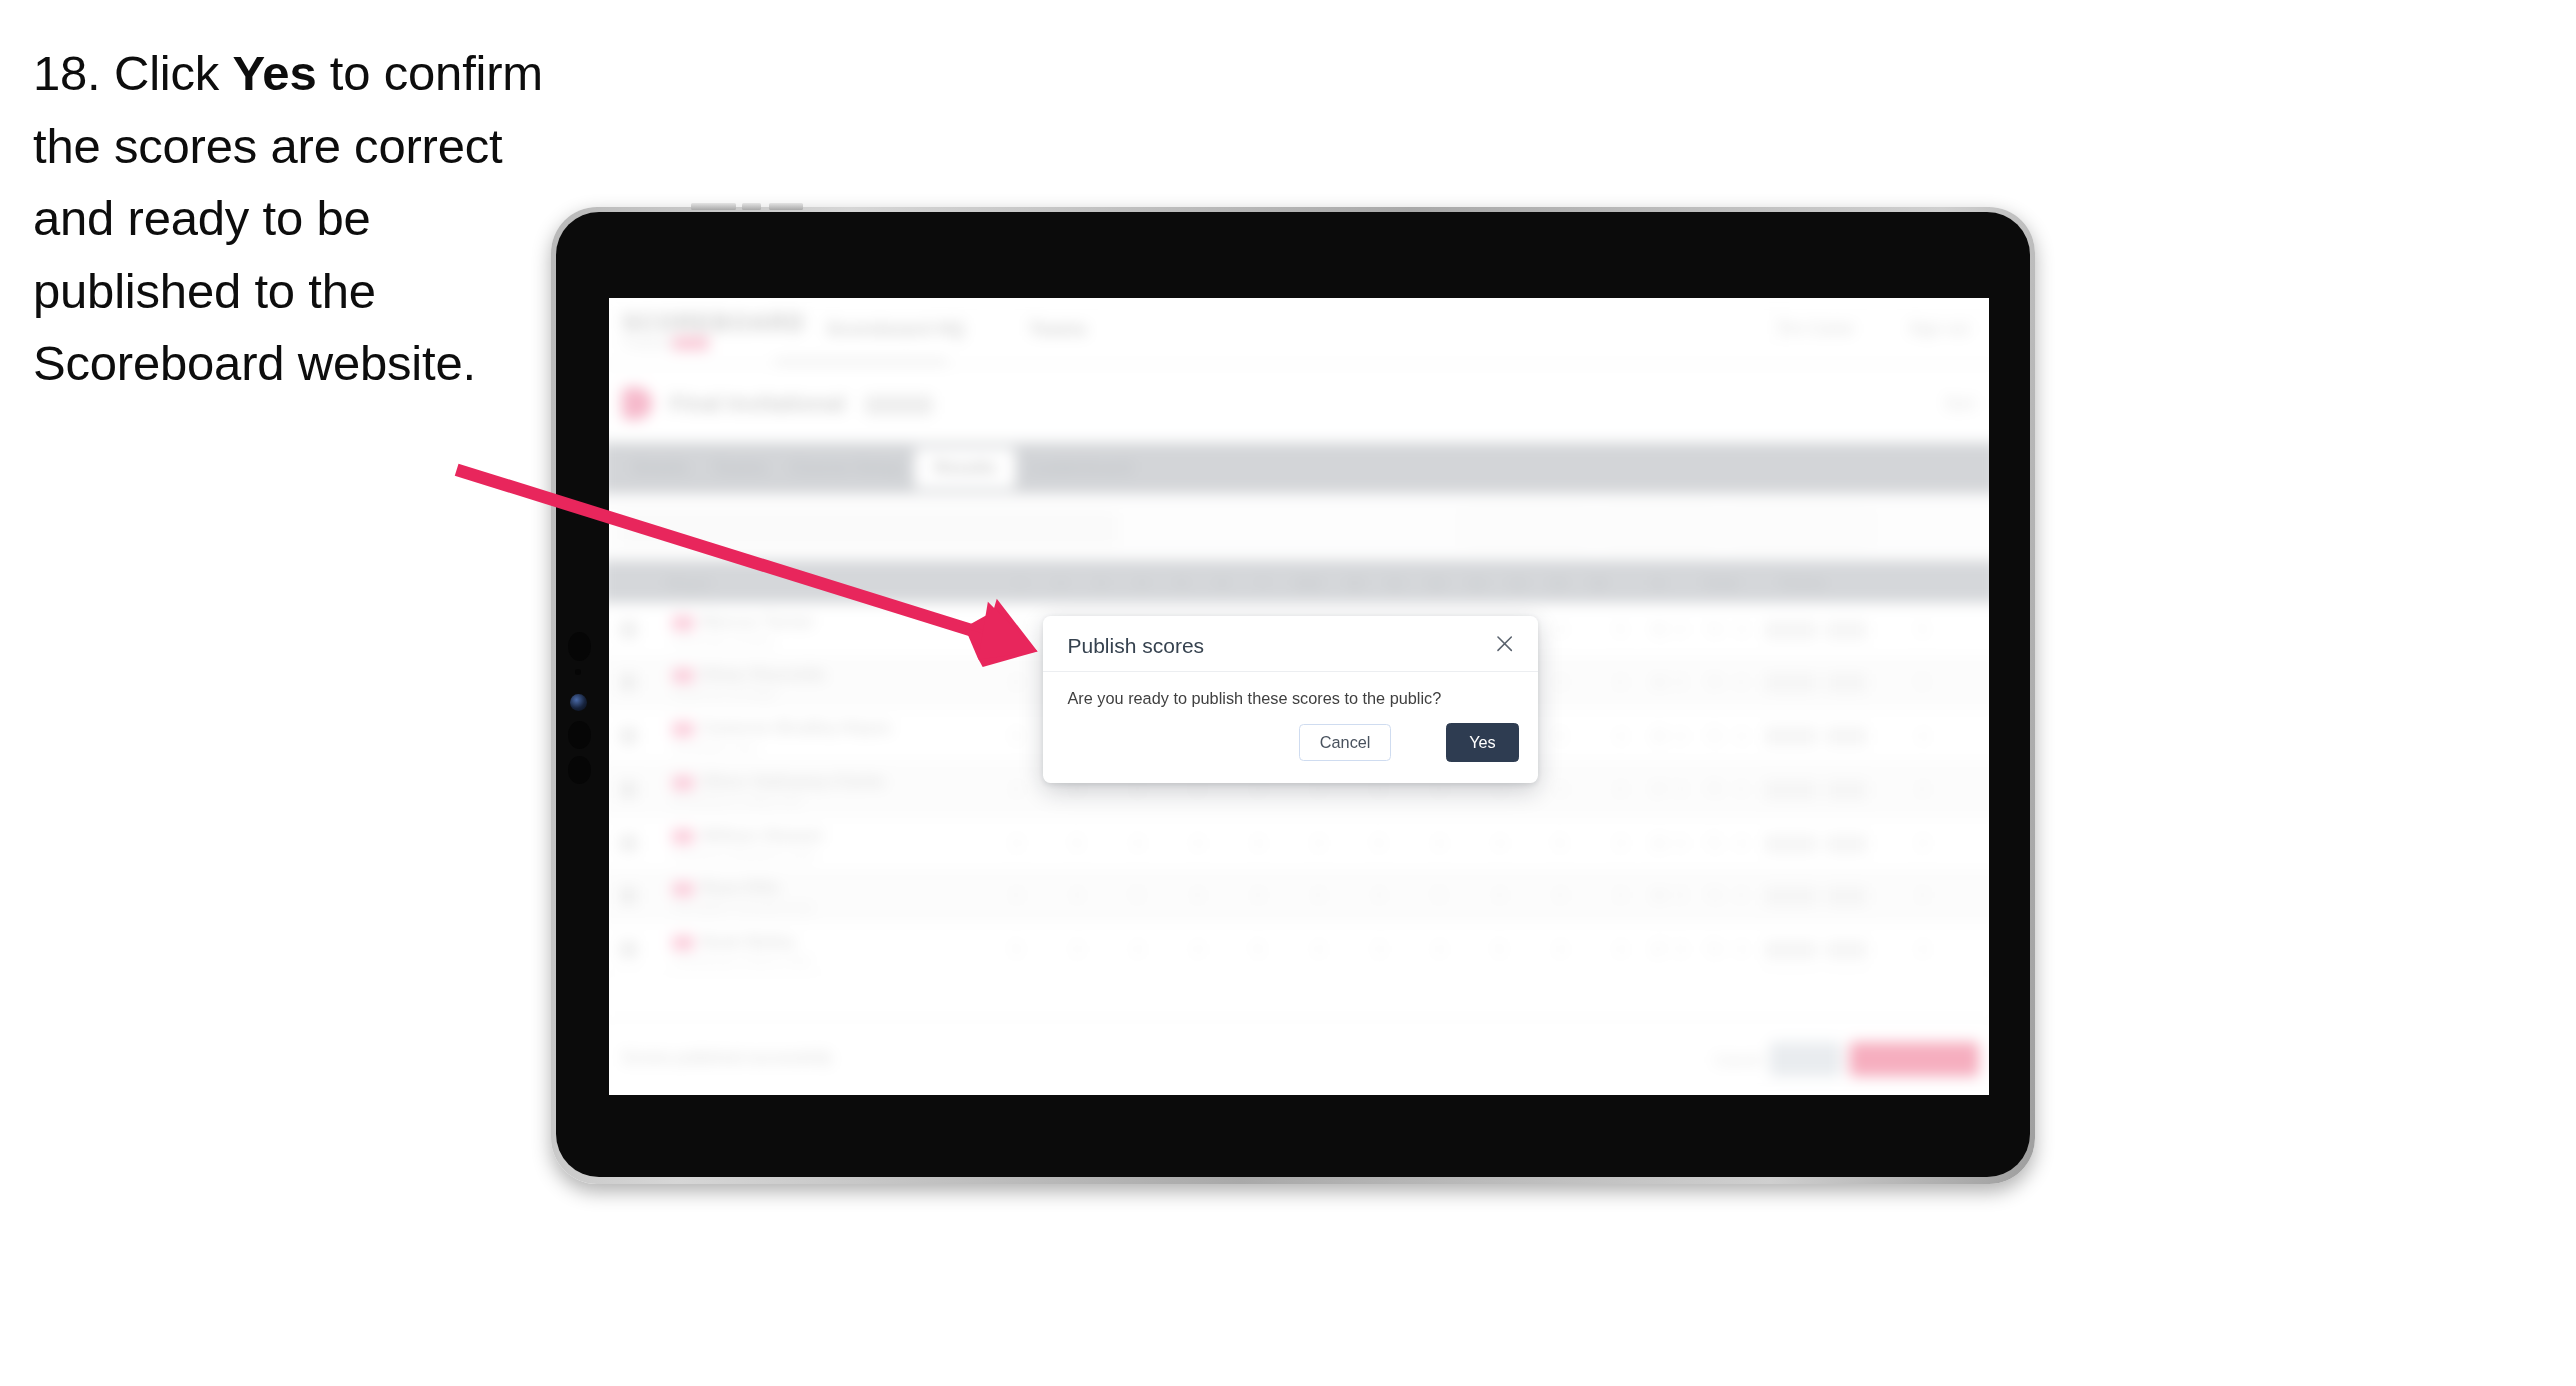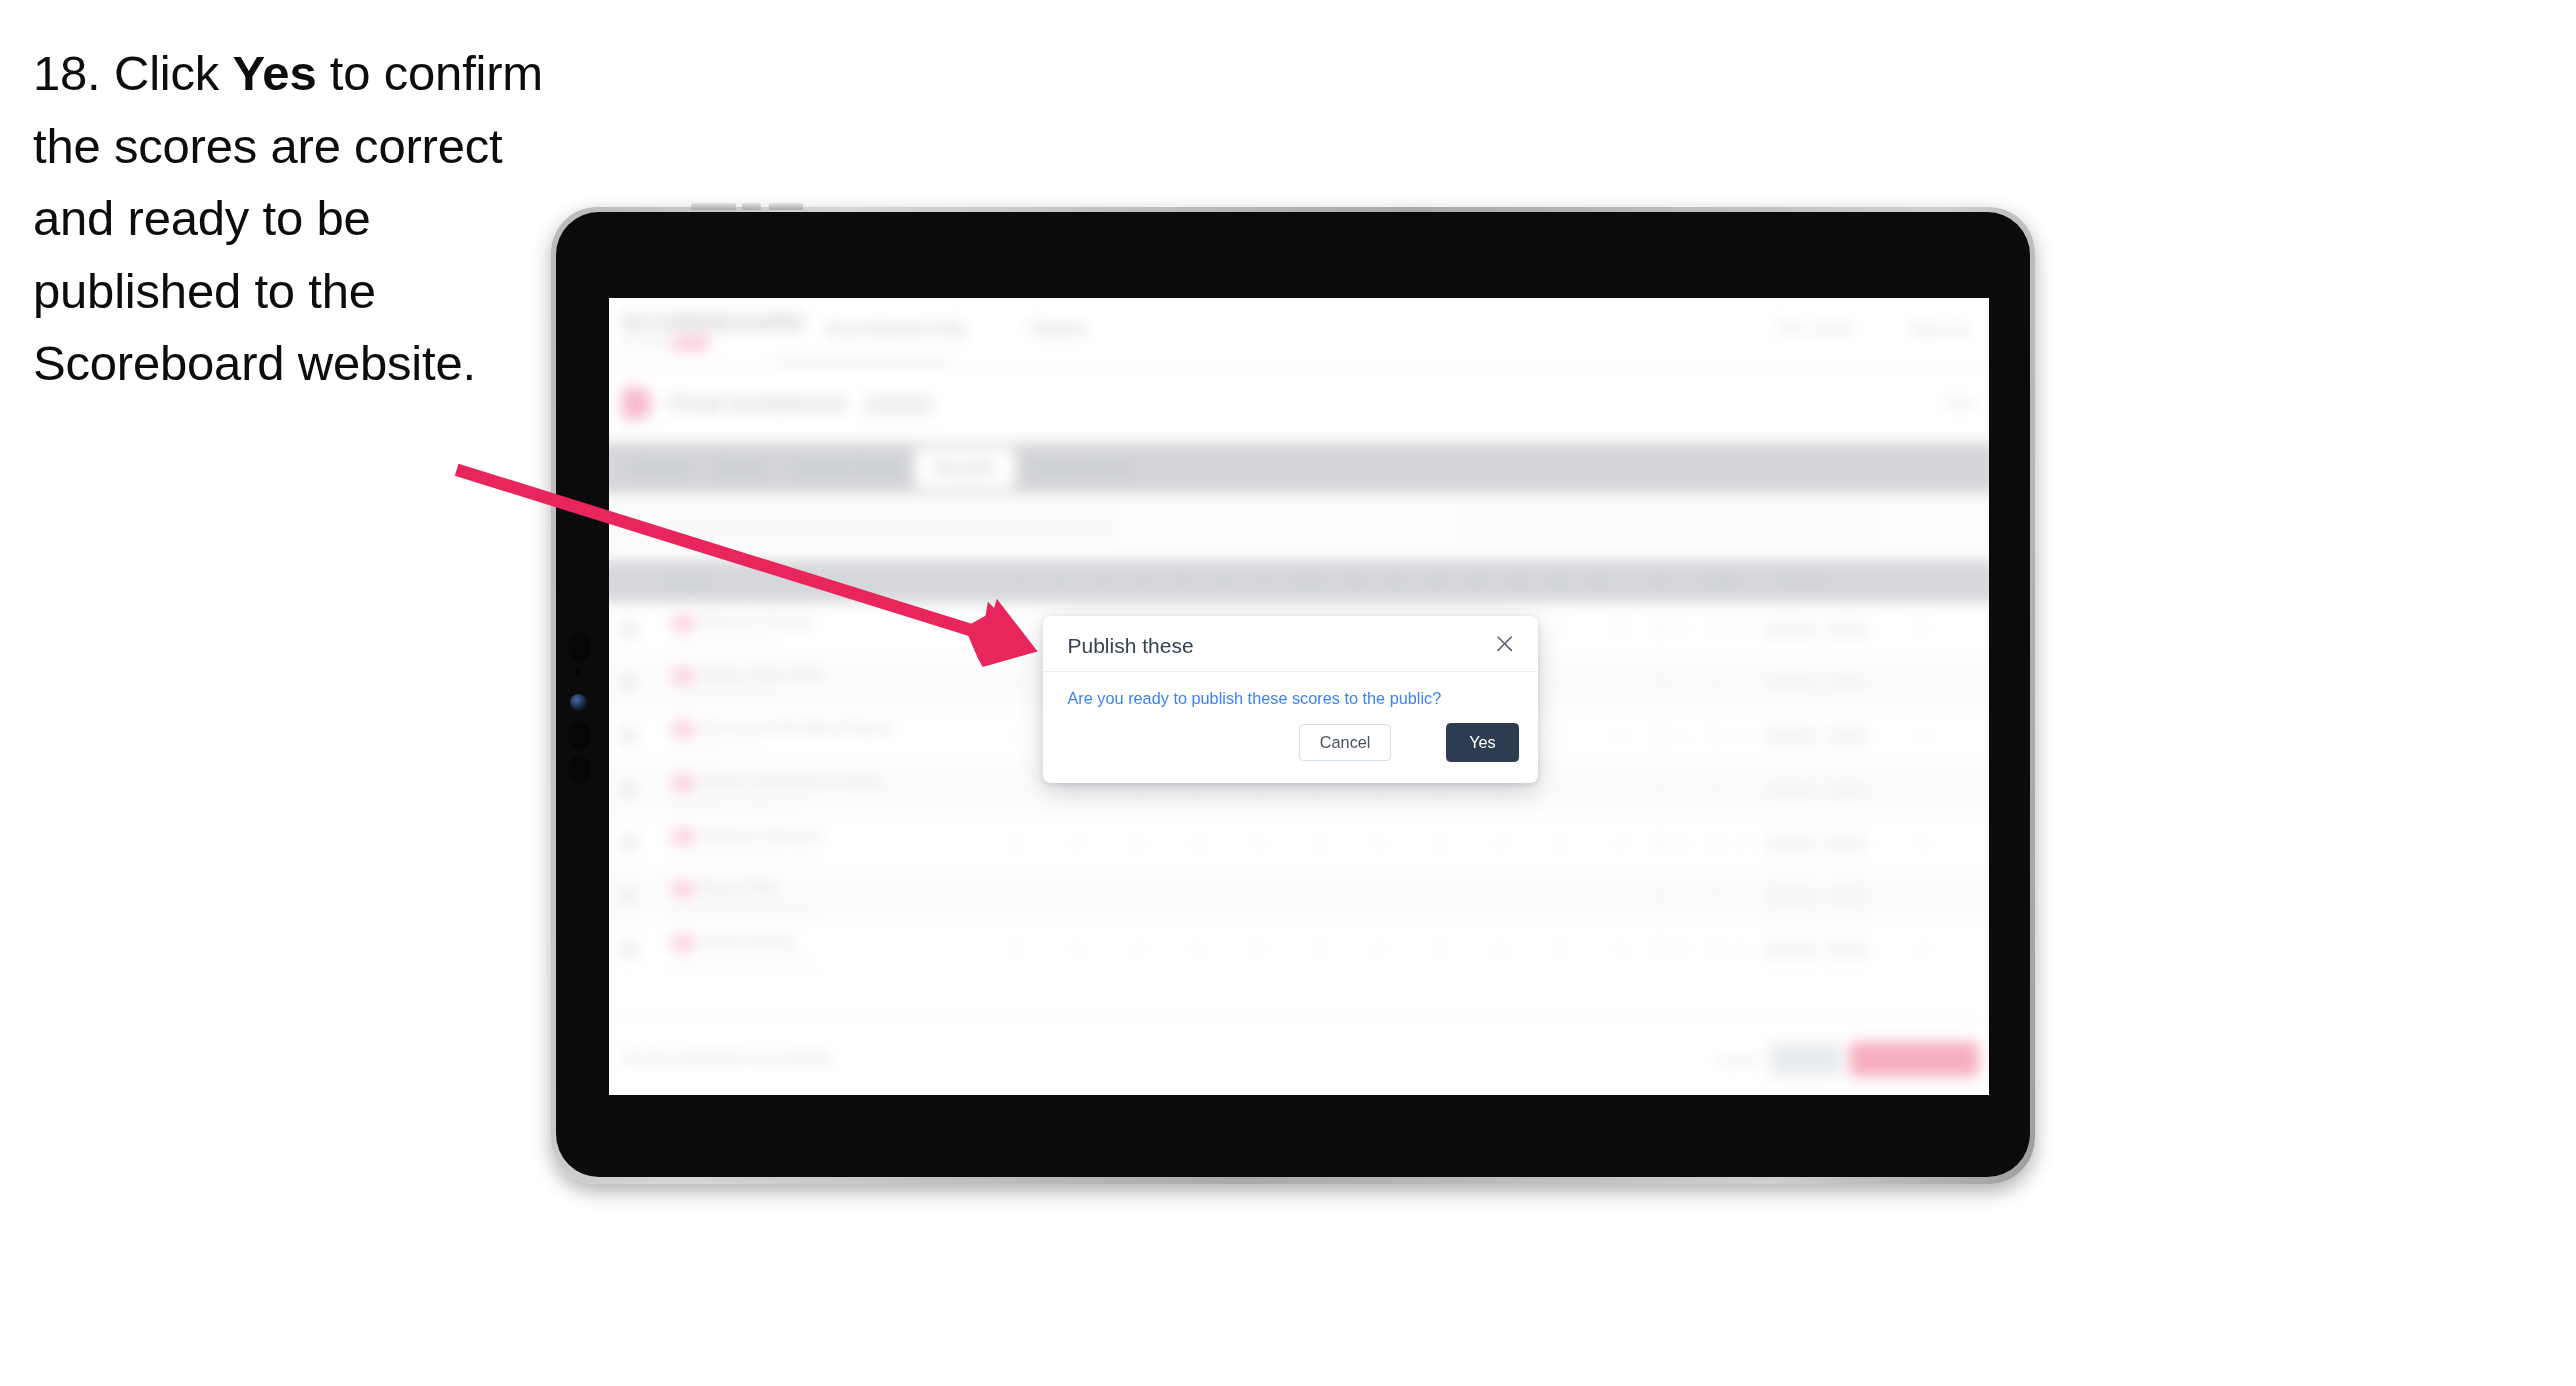--- a/index.html
+++ b/index.html
@@ -303,21 +303,21 @@
     right: 18.6px; top: 12.6px;
     width: 30px; height: 30px;
     display: flex; align-items: center; justify-content: center;
     cursor: pointer;
   }
   #modal-close svg { display: block; }
   #modal-body {
     position: absolute;
     left: 24.5px; top: 73px;
     font-size: 16.3px;
-    color: #3b82f6;
+    color: #404040;
     text-align: center;
   }
   #modal-actions {
     position: absolute;
     right: 19.3px; bottom: 21px;
     display: flex; align-items: center; gap: 10.4px;
   }
   .btn {
     font-size: 16.3px;
     border-radius: 4.5px;
@@ -511,21 +511,21 @@
         <div class="footer-note">Scores published successfully</div>
         <div class="footer-link">Cancel</div>
         <div class="footer-btn-grey"></div>
         <div class="footer-btn-pink"></div>
       </div>
 
     </div>
 
     <div id="modal">
       <div id="modal-head">
-        <div id="modal-title">Publish these</div>
+        <div id="modal-title">Publish scores</div>
         <div id="modal-close">
           <svg width="19.3" height="19.3" viewBox="0 0 26 26" aria-hidden="true">
             <path d="M4 4 L22 22 M22 4 L4 22" stroke="#5b636e" stroke-width="2.1" stroke-linecap="round" fill="none"></path>
           </svg>
         </div>
       </div>
       <div id="modal-body">Are you ready to publish these scores to the public?</div>
       <div id="modal-actions">
         <div class="btn btn-cancel">Cancel</div>
         <div class="btn btn-yes">Yes</div>

